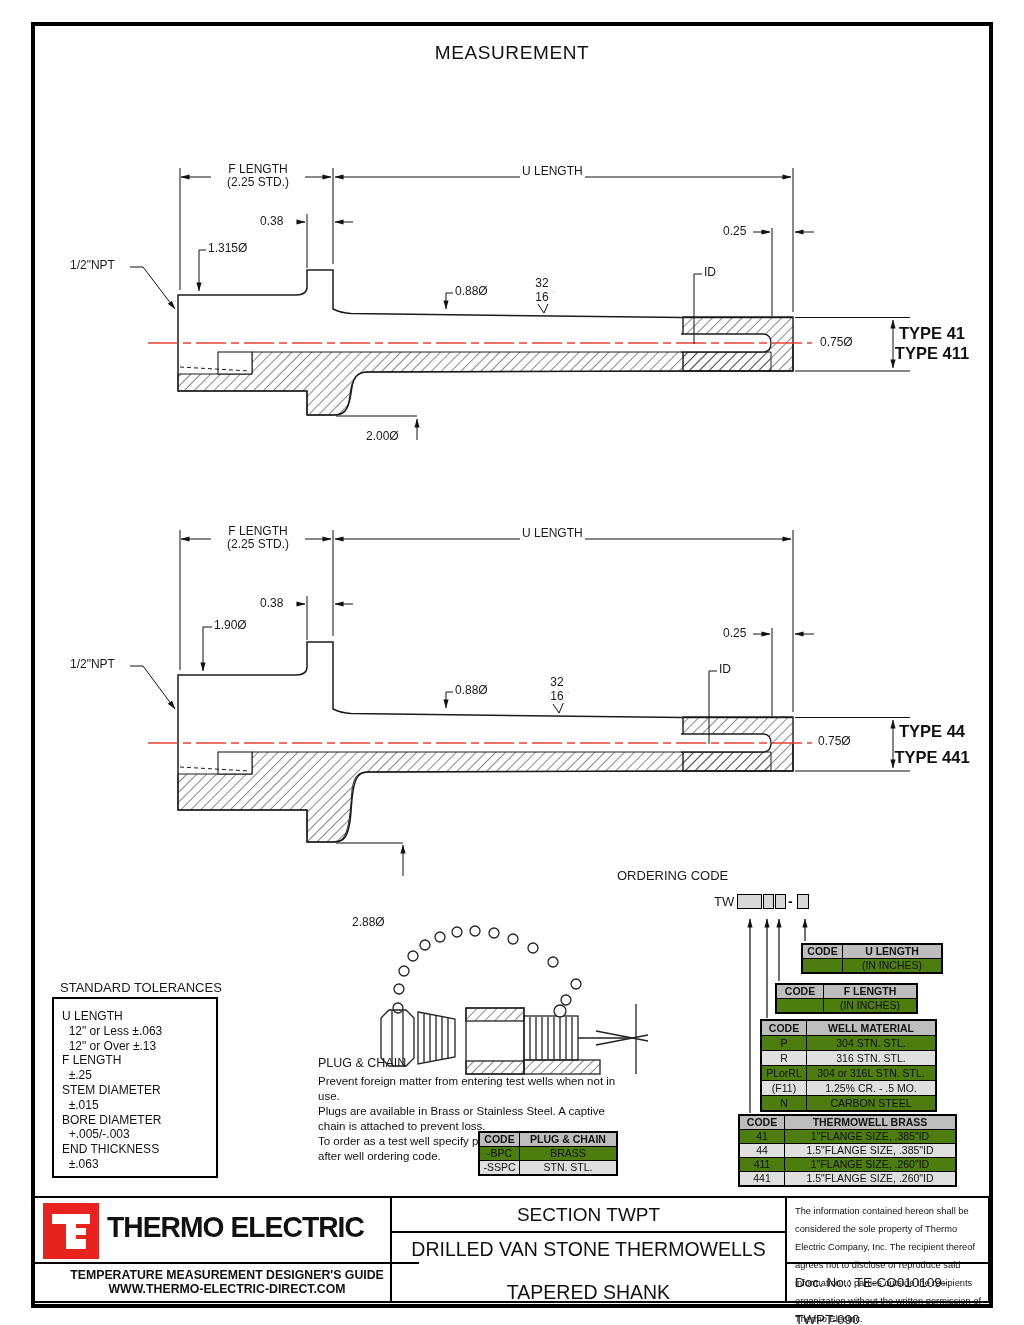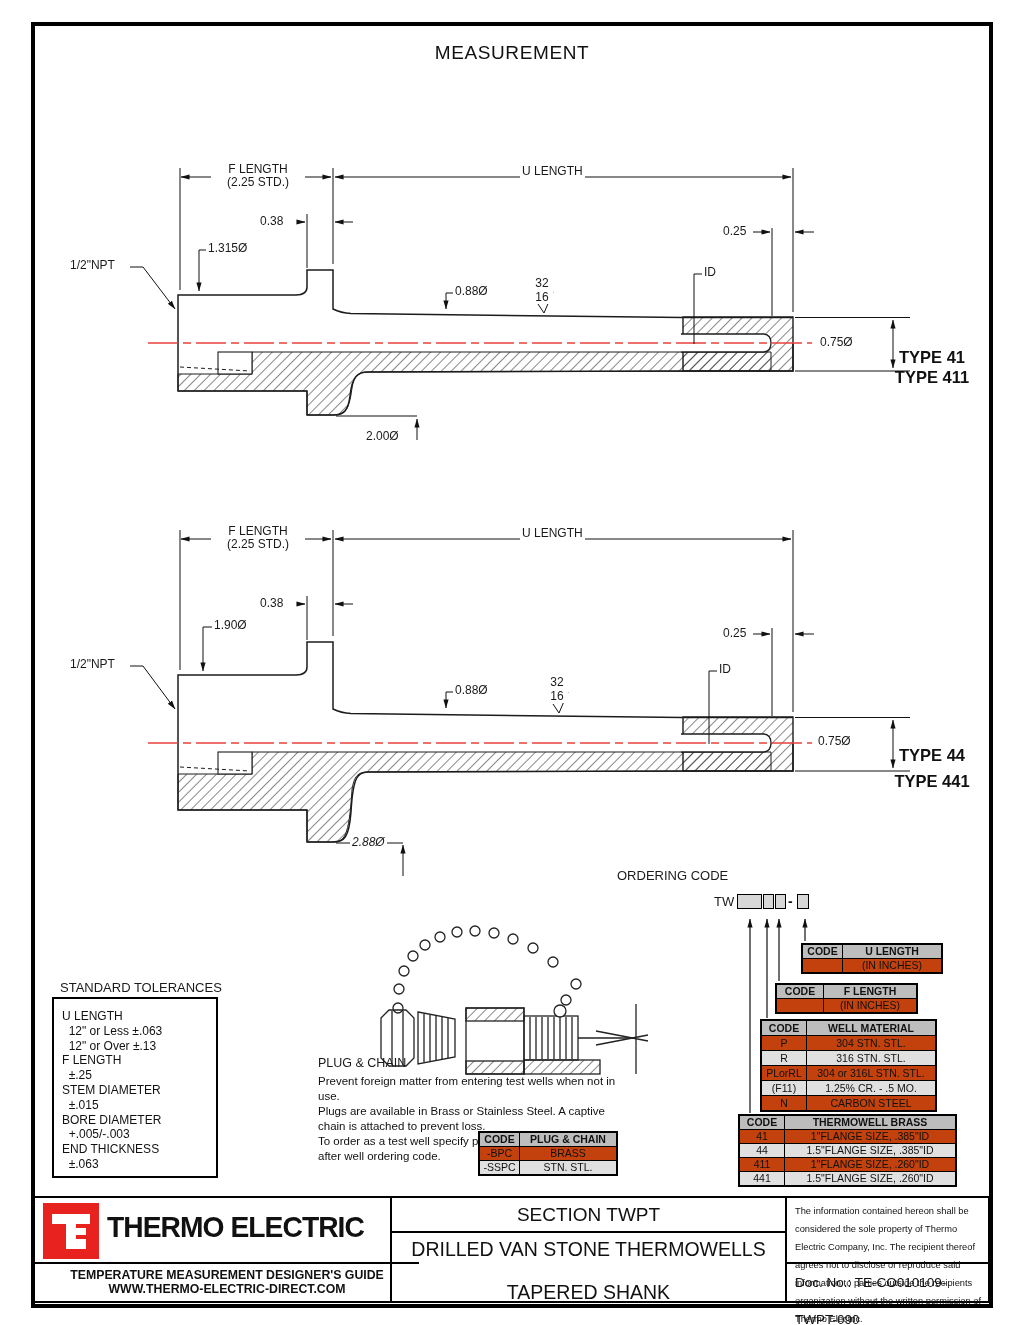--- a/index.html
+++ b/index.html
@@ -7,27 +7,27 @@
         font-family:"Liberation Sans", sans-serif;color:#111;overflow:hidden;}
   #frame{position:absolute;left:31px;top:22px;width:962px;height:1286px;
          border:4px solid #000;box-sizing:border-box;z-index:0;}
   #linework{position:absolute;left:0;top:0;z-index:1;}
   .lbl,.dim{position:absolute;z-index:3;color:#1a1a1a;white-space:nowrap;}
   .dim{font-size:12px;line-height:13px;background:#fff;padding:0 2px;}
   .dim.center{text-align:center;}
   .pagetitle{position:absolute;left:31px;width:962px;top:42px;text-align:center;
              font-size:19px;letter-spacing:.6px;z-index:3;}
   .typ{position:absolute;font-weight:bold;font-size:16.5px;line-height:20px;
-       width:96px;text-align:center;z-index:3;margin-top:24px;}
+       width:96px;text-align:center;z-index:3;}
   .sec-label{font-size:13px;z-index:3;}
   
   .twbox{position:absolute;height:15px;background:#d8d8d8;border:1.6px solid #000;
          box-sizing:border-box;z-index:3;}
   
-  .dtable{position:absolute;border:2px solid #000;background:#c2410c;z-index:3;
+  .dtable{position:absolute;border:2px solid #000;background:#4d7c0f;z-index:3;
           font-size:10.5px;box-sizing:border-box;}
   .trow{display:flex;border-top:1.2px solid #000;}
   .trow:first-child{border-top:none;}
   .trow.thead{background:#bdbdbd;font-weight:bold;}
   .trow:nth-child(2n+3){background:#e0e0e0;}
   .tcell{height:13px;line-height:13px;text-align:center;white-space:nowrap;
          padding:0 2px;box-sizing:border-box;overflow:hidden;}
   .tcell.c0{border-right:1.4px solid #000;flex:none;}
   .tcell.c1{flex:1;}
   .t-wm .tcell{height:14px;line-height:14px;}
@@ -229,21 +229,21 @@
   <div class="dim" style="left:520px;top:527px;">U LENGTH</div>
   <div class="dim" style="left:258px;top:597px;">0.38</div>
   <div class="dim" style="left:212px;top:619px;">1.90Ø</div>
   <div class="dim" style="left:68px;top:658px;">1/2"NPT</div>
   <div class="dim" style="left:453px;top:684px;">0.88Ø</div>
   <div class="dim center" style="left:546px;top:676px;width:22px;padding:0;">32</div>
   <div class="dim center" style="left:546px;top:690px;width:22px;padding:0;">16</div>
   <div class="dim" style="left:717px;top:663px;">ID</div>
   <div class="dim" style="left:721px;top:627px;">0.25</div>
   <div class="dim" style="left:816px;top:735px;">0.75Ø</div>
-  <div class="dim" style="left:350px;top:836px;font-style:italic;">2.88Ø</div>
+  <div class="dim" style="left:350px;top:916px;">2.88Ø</div>
   <div class="typ" style="left:884px;top:721px;">TYPE 44</div>
   <div class="typ" style="left:884px;top:747px;">TYPE 441</div>
 
   <div class="lbl sec-label" style="left:60px;top:980px;">STANDARD TOLERANCES</div>
   <div class="tolbox"></div>
   <div class="tolbody">U LENGTH
   12" or Less ±.063
   12" or Over ±.13
 F LENGTH
   ±.25

